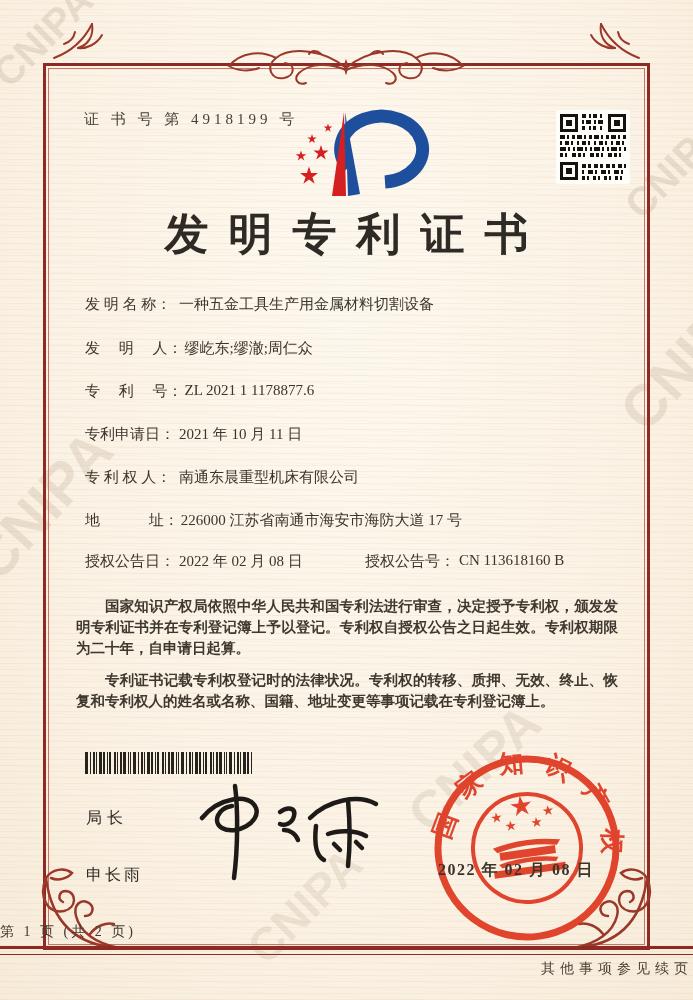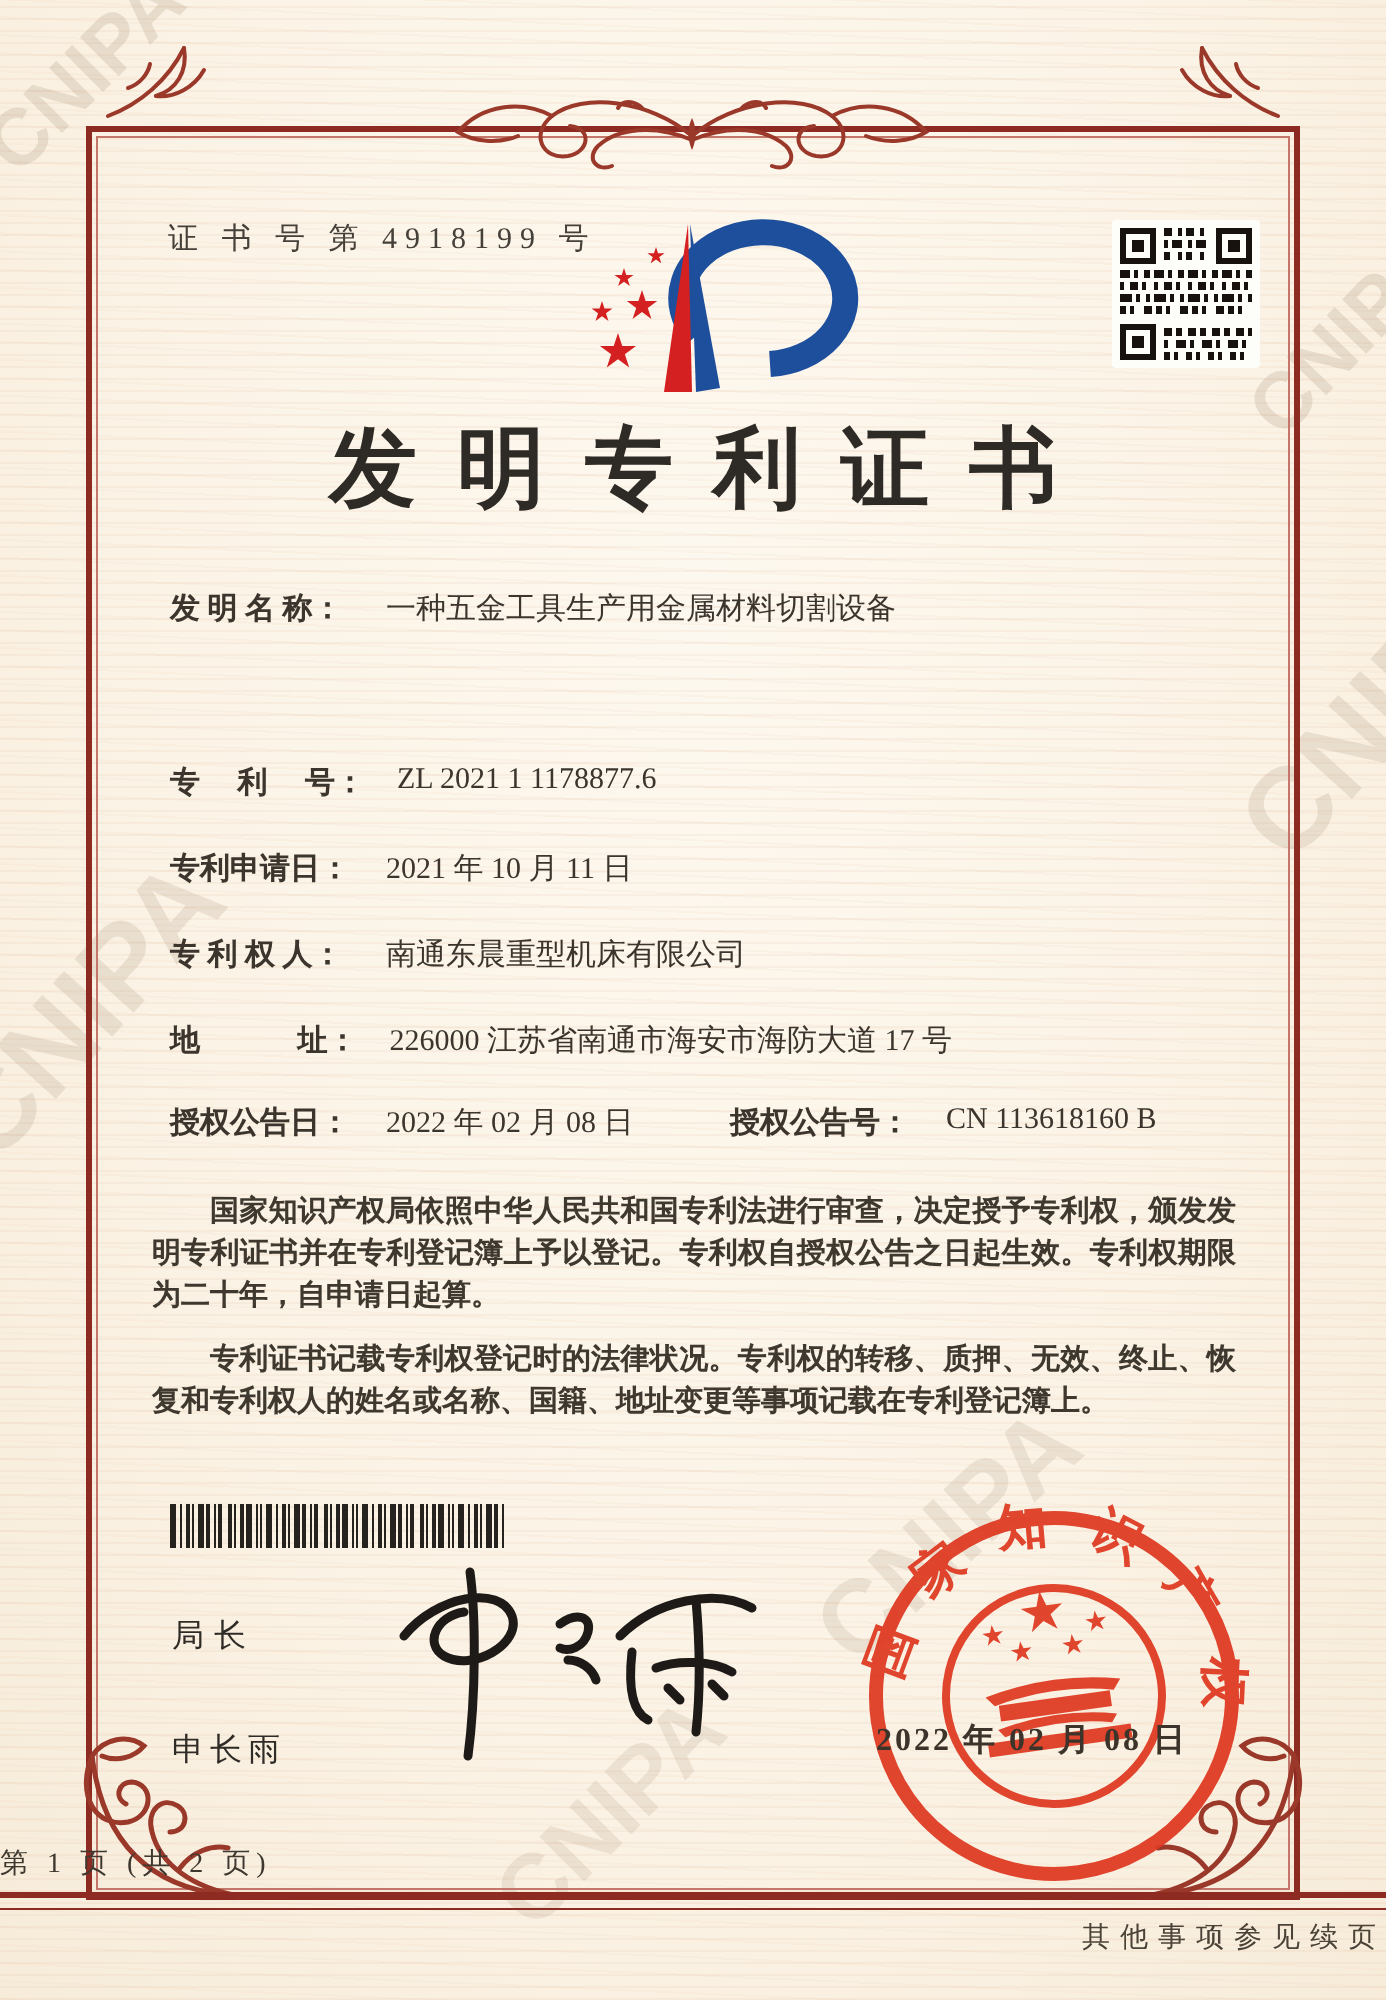--- a/index.html
+++ b/index.html
@@ -20,22 +20,22 @@
   .wm6{left:236px;top:936px;font-size:46px;transform:rotate(-45deg);opacity:.12;}
   .frame{position:absolute;left:43px;right:43px;top:63px;bottom:50px;border:3px solid #8d2b22;}
   .frame::before{content:"";position:absolute;inset:2px;border:1px solid #c4766a;}
   .orn{position:absolute;}
   .cert-no{position:absolute;left:84px;top:110px;font-size:15px;letter-spacing:4px;color:#46403a;}
   .logo{position:absolute;left:288px;top:106px;}
   .qr{position:absolute;left:556px;top:110px;}
   .title{position:absolute;left:0;right:0;top:205px;text-align:center;font-size:44px;font-weight:700;
     letter-spacing:20px;text-indent:20px;color:#2e2a25;}
   .row{position:absolute;left:85px;right:50px;display:flex;font-size:15px;white-space:nowrap;color:#3b352d;}
-  .row .lab{flex:0 0 92px;font-weight:bold;}
-  .row .val{margin-left:16px;}
+  .row .lab{flex:0 0 92px;}
+  .row .val{margin-left:2px;}
   .g2{position:absolute;left:280px;top:0;display:flex;}
   .g2 .lab{flex:0 0 92px;}
   .paras{position:absolute;left:64px;top:584px;width:566px;font-size:14.5px;line-height:20.8px;
     text-align:justify;color:#3e382f;}
   .paras p{margin:12px;text-indent:2em;font-weight:bold;}
   .barcode{position:absolute;left:85px;top:752px;}
   .director-label{position:absolute;left:86px;top:808px;font-size:16px;letter-spacing:5px;color:#2f2b26;}
   .director-name{position:absolute;left:86px;top:841px;font-size:16px;letter-spacing:3px;color:#2f2b26;margin-top:24px;}
   .sig{position:absolute;left:188px;top:778px;}
   .seal-wrap{position:absolute;left:427px;top:748px;width:200px;height:200px;transform:rotate(-8deg);opacity:.93;}
@@ -154,20 +154,24 @@
       <line x1="26" y1="62" x2="70" y2="62" stroke-dasharray="2 4 5 2"></line>
       <line x1="26" y1="68" x2="70" y2="68" stroke-dasharray="3 2 2 4"></line>
     </g>
   </svg>
 
   <div class="title">发明专利证书</div>
 
   <div class="row" style="top:295px">
     <span class="lab">发 明 名 称：</span>
     <span class="val">一种五金工具生产用金属材料切割设备</span>
+  </div>
+  <div class="row" style="top:339px">
+    <span class="lab">发　 明　 人：</span>
+    <span class="val">缪屹东;缪澈;周仁众</span>
   </div>
   <div class="row" style="top:382px">
     <span class="lab">专　 利　 号：</span>
     <span class="val">ZL 2021 1 1178877.6</span>
   </div>
   <div class="row" style="top:425px">
     <span class="lab">专利申请日：</span>
     <span class="val">2021 年 10 月 11 日</span>
   </div>
   <div class="row" style="top:468px">

